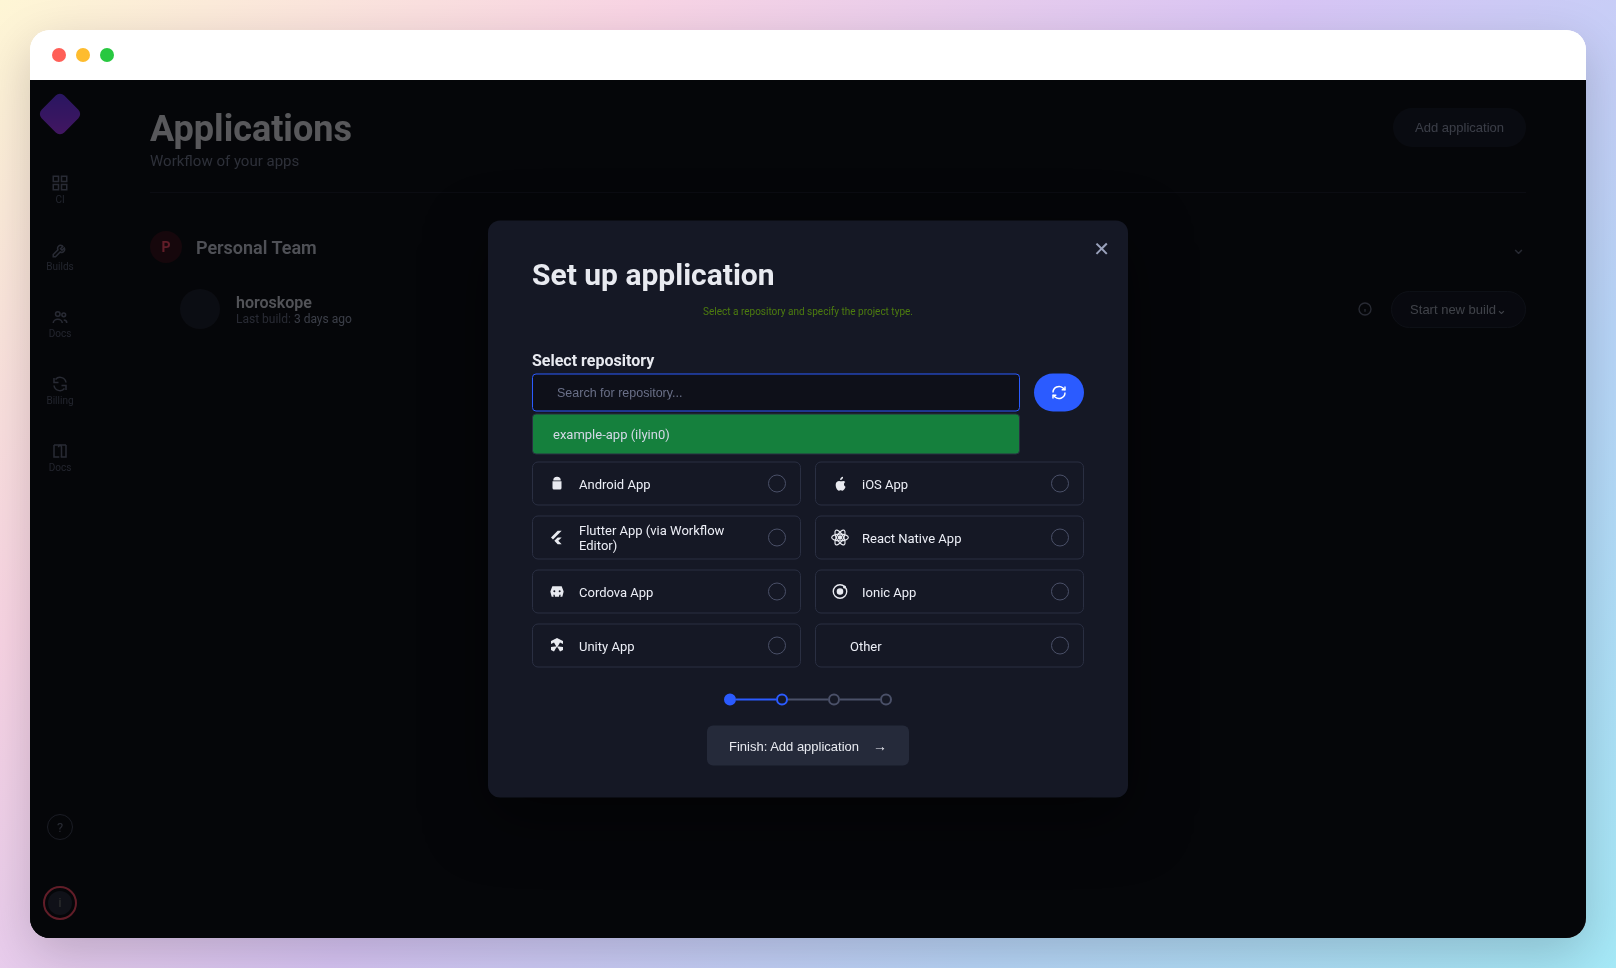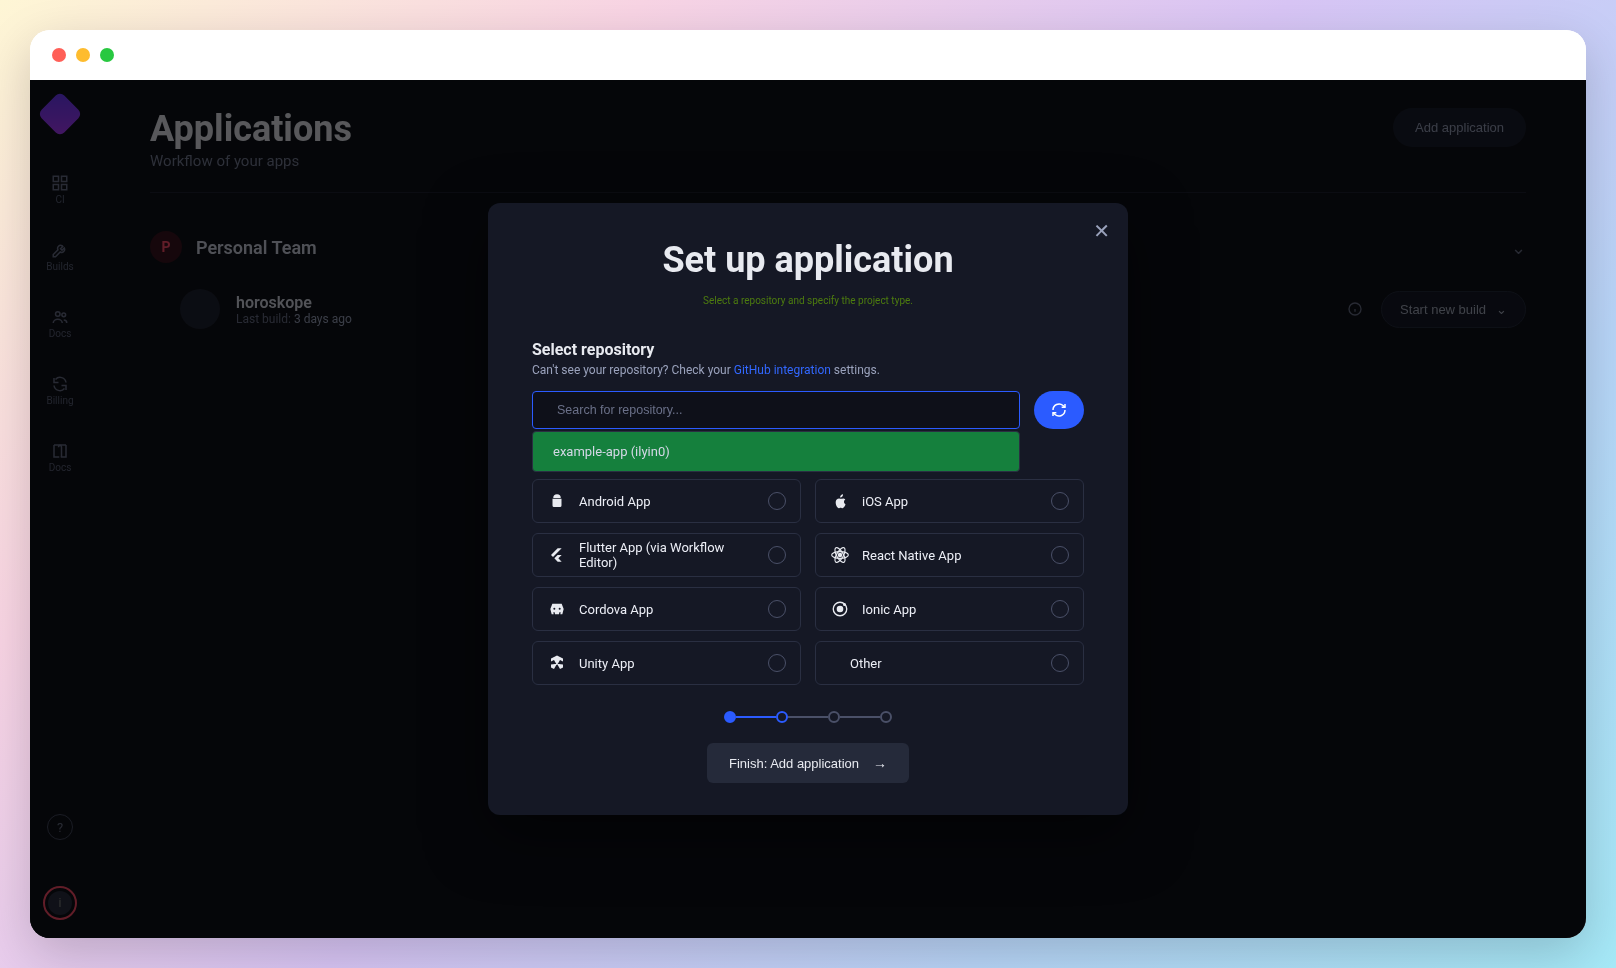--- a/index.html
+++ b/index.html
@@ -87,37 +87,37 @@
 .team-row { display:flex; align-items:center; gap:14px; padding:12px 0; color:#cfd3e2; }
 .team-badge { width:32px;height:32px;border-radius:50%;background:#3a1420;display:flex;align-items:center;justify-content:center;color:#ff4d6a;font-weight:700;font-size:14px; }
 .team-name { font-size:18px; font-weight:600; }
 .team-caret { margin-left:auto; color:#6a7088; font-size:18px; }
 .app-row { display:flex; align-items:center; gap:16px; padding:14px 0 14px 30px; }
 .app-icon { width:40px;height:40px;border-radius:50%;background:#1f2332; }
 .app-info .app-name { font-size:16px; font-weight:600; color:#d7dae6; }
 .app-meta { font-size:12px; color:#6a7088; }
 .app-meta .ago { color:#9aa2bc; }
 .app-actions { margin-left:auto; display:flex; align-items:center; gap:18px; color:#6a7088; }
-.start-build { font-size:13px; color:#a7adbf; padding:10px 18px; border-radius:20px; background:#161a28; border:1px solid #242a3c; cursor:pointer; display:flex; align-items:center; gap:10px; }
+.start-build { font-size:13px; color:#a7adbf; padding:10px 18px; border-radius:20px; background:#161a28; border:1px solid #242a3c; cursor:pointer; display:flex; align-items:center; }
 
 
 .modal {
   position:absolute;
   left:50%; top:50%;
   transform: translate(-50%, -50%);
   width: 640px;
   background:#151825;
   border-radius:12px;
   z-index:10;
   padding: 34px 44px 32px;
   color:#e8eaf0;
   box-shadow: 0 20px 60px rgba(0,0,0,0.5);
 }
 .modal-close { position:absolute; top:16px; right:18px; color:#9aa2bc; font-size:20px; cursor:pointer; background:none; border:none; }
-.modal-title { text-align:center; font-size:36px; font-weight:700; margin-top:2px; }
+.modal-title { font-size:30px; font-weight:700; margin-top:2px; }
 .modal-sub { text-align:center; font-size:10px; color:#4d7c0f; margin-top:14px; margin-bottom:34px; }
 .section-title { font-size:16px; font-weight:700; margin-bottom:4px; }
 .section-hint { font-size:12px; color:#9aa2bc; margin-bottom:14px; }
 .section-hint a { color:#3268ff; text-decoration:none; }
 .repo-row { display:flex; gap:14px; align-items:flex-start; position:relative; }
 .repo-input-wrap { flex:1; position:relative; }
 .repo-input {
   width:100%; height:38px; background:#0e1019; border:1.5px solid #2b5bff; border-radius:4px;
   color:#c9cee0; padding:0 24px; font-size:12.5px; outline:none;
 }
@@ -283,23 +283,20 @@
     <div class="dim-overlay"></div>
 
     <div class="modal">
       <button class="modal-close">
         <span>✕</span>
       </button>
       <h2 class="modal-title">Set up application</h2>
       <p class="modal-sub">Select a repository and specify the project type.</p>
 
       <div class="section-title">Select repository</div>
-      <div class="section-hint">
-        <span>Can't see your repository? Check your </span><a href="#">GitHub integration</a><span> settings.</span>
-      </div>
 
       <div class="repo-row">
         <div class="repo-input-wrap">
           <input class="repo-input" type="text" placeholder="Search for repository..." style="">
           <div class="dropdown">
             <div class="dropdown-item">example-app (ilyin0)</div>
           </div>
         </div>
         <button class="refresh-btn">
           <span>

